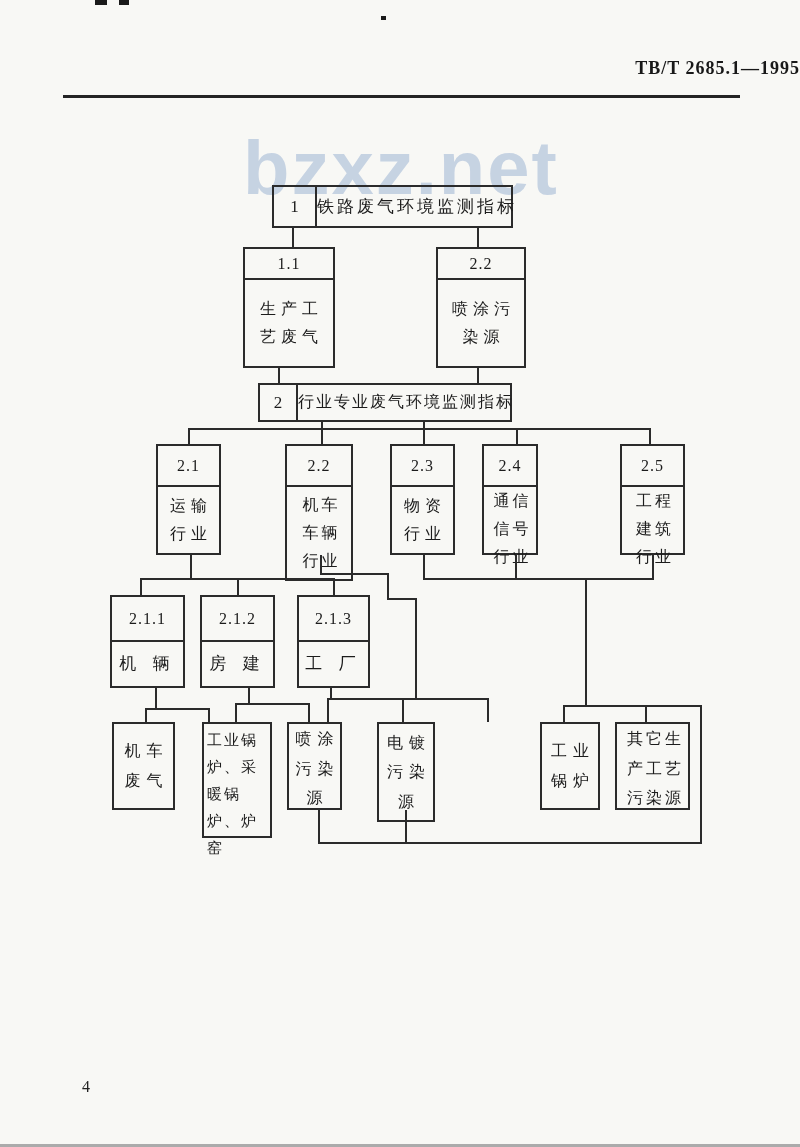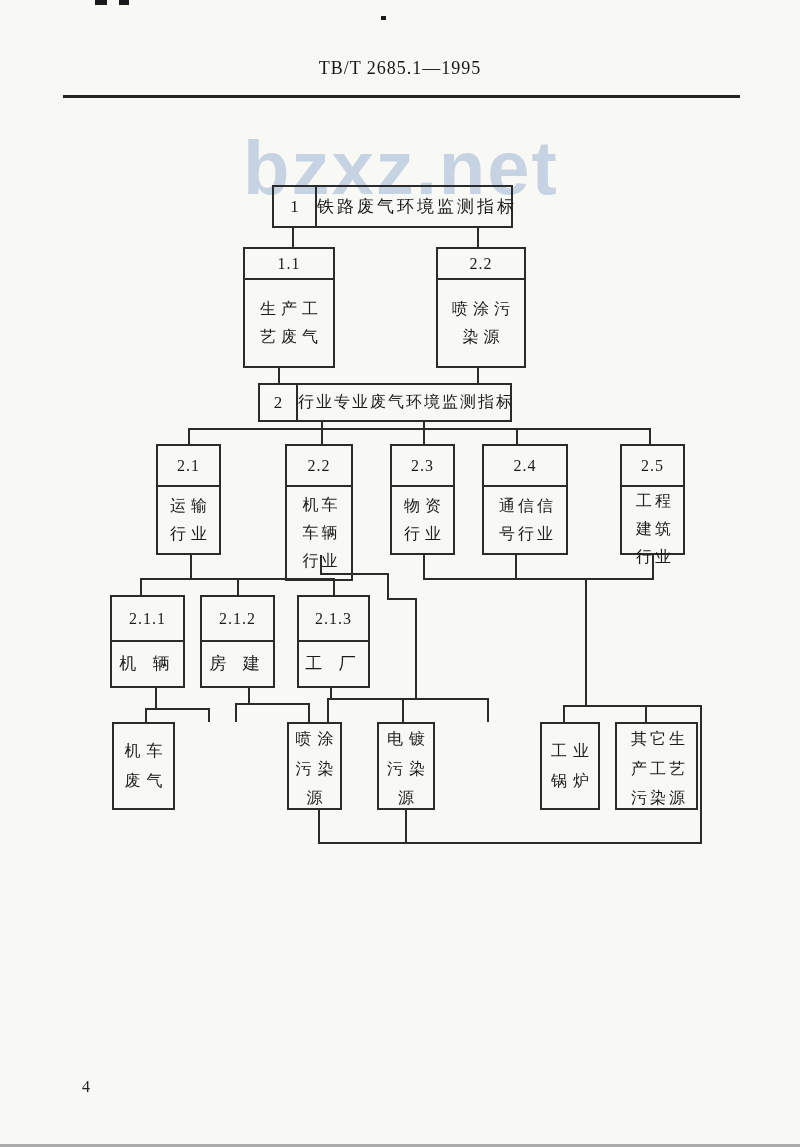--- a/index.html
+++ b/index.html
@@ -4,23 +4,23 @@
 <style>
   html,body{margin:0;padding:0;background:#e8e8e6;}
   #page{
     position:relative;width:800px;height:1147px;margin:0 auto;
     background:#f8f8f5;overflow:hidden;
     font-family:"Liberation Sans","DejaVu Sans",sans-serif;
     color:#1c1c1c;
   }
   
   .std-code{
-    position:absolute;top:58px;left:0;width:800px;text-align:center;
+    position:absolute;top:58px;left:0;width:800px;text-align:right;
     font-family:"Liberation Serif","DejaVu Serif",serif;
-    font-size:18px;font-weight:normal;letter-spacing:1px;color:#181818;
+    font-size:18px;font-weight:bold;letter-spacing:1px;color:#181818;
   }
   .rule{position:absolute;left:63px;top:95px;width:677px;height:3px;background:#242424;}
   .sec-title{
     position:absolute;left:88px;top:145px;
     font-size:16px;font-weight:bold;letter-spacing:1px;color:#151515;
   }
   
   .watermark{
     position:absolute;left:243px;top:124px;z-index:1;
     font-size:76px;font-weight:bold;letter-spacing:2px;
@@ -102,21 +102,21 @@
     <div class="body">运输行业</div>
   </div>
   <div class="node stack sp" style="left:285px;top:444px;width:68px;height:137px">
     <div class="code-row" style="height:39px">2.2</div>
     <div class="body" style="letter-spacing:3px">机车车辆行业</div>
   </div>
   <div class="node stack sp" style="left:390px;top:444px;width:65px;height:111px">
     <div class="code-row" style="height:39px">2.3</div>
     <div class="body">物资行业</div>
   </div>
-  <div class="node stack sp" style="left:482px;top:444px;width:86px;height:111px">
+  <div class="node stack sp" style="left:482px;top:444px;width:56px;height:111px">
     <div class="code-row" style="height:39px">2.4</div>
     <div class="body" style="letter-spacing:3px">通信信号行业</div>
   </div>
   <div class="node stack sp" style="left:620px;top:444px;width:65px;height:111px">
     <div class="code-row" style="height:39px">2.5</div>
     <div class="body" style="letter-spacing:3px">工程建筑行业</div>
   </div>
 
   <div class="node stack wide" style="left:110px;top:595px;width:75px;height:93px">
     <div class="code-row" style="height:43px">2.1.1</div>
@@ -127,30 +127,33 @@
     <div class="body">房 建</div>
   </div>
   <div class="node stack wide" style="left:297px;top:595px;width:73px;height:93px">
     <div class="code-row" style="height:43px">2.1.3</div>
     <div class="body">工 厂</div>
   </div>
 
   <div class="node leaf" style="left:112px;top:722px;width:63px;height:88px">
     <div class="body">机车废气</div>
   </div>
+  <div class="node leaf tight" style="left:202px;top:722px;width:70px;height:116px">
+    <div class="body">工业锅炉、采暖锅炉、炉窑</div>
+  </div>
   <div class="node leaf" style="left:287px;top:722px;width:55px;height:88px">
     <div class="body">喷涂污染源</div>
   </div>
-  <div class="node leaf" style="left:377px;top:722px;width:58px;height:88px">
+  <div class="node leaf" style="left:377px;top:722px;width:58px;height:100px">
     <div class="body">电镀污染源</div>
   </div>
   <div class="node leaf" style="left:540px;top:722px;width:60px;height:88px">
     <div class="body">工业锅炉</div>
   </div>
-  <div class="node leaf" style="left:615px;top:722px;width:83px;height:88px">
+  <div class="node leaf" style="left:615px;top:722px;width:75px;height:88px">
     <div class="body" style="letter-spacing:3px">其它生产工艺污染源</div>
   </div>
 
   <div class="ln" style="left:292px;top:228px;width:2px;height:19px"></div>
   <div class="ln" style="left:477px;top:228px;width:2px;height:19px"></div>
 
   <div class="ln" style="left:278px;top:368px;width:2px;height:15px"></div>
   <div class="ln" style="left:477px;top:368px;width:2px;height:15px"></div>
 
   <div class="ln" style="left:321px;top:422px;width:2px;height:7px"></div>

